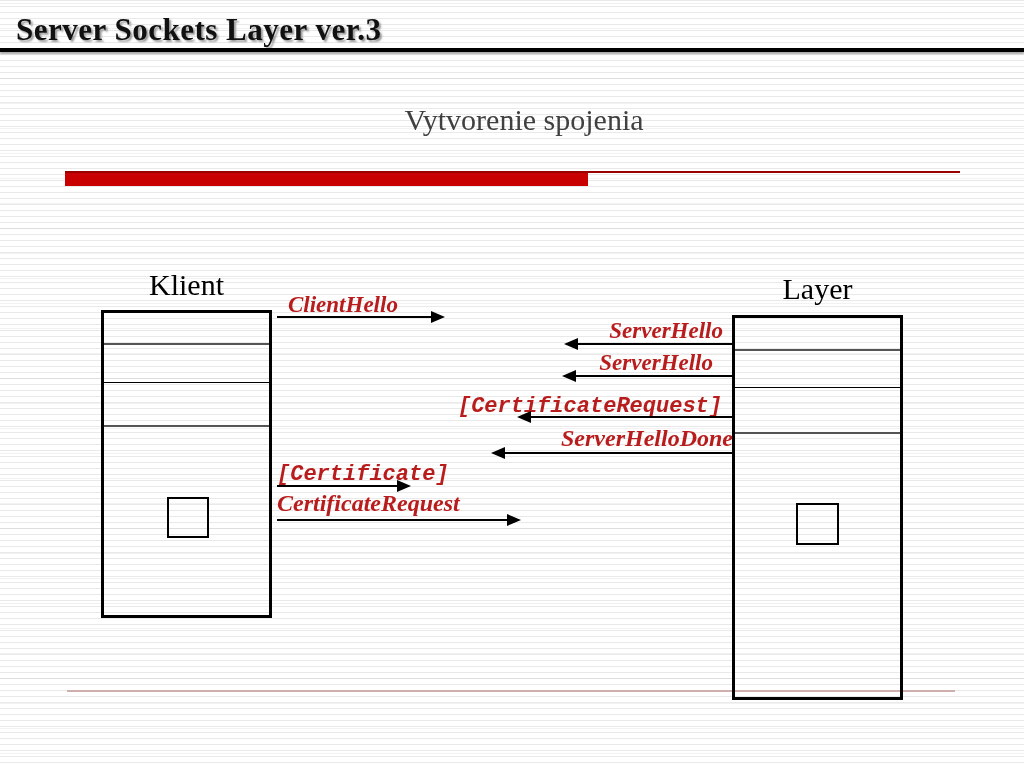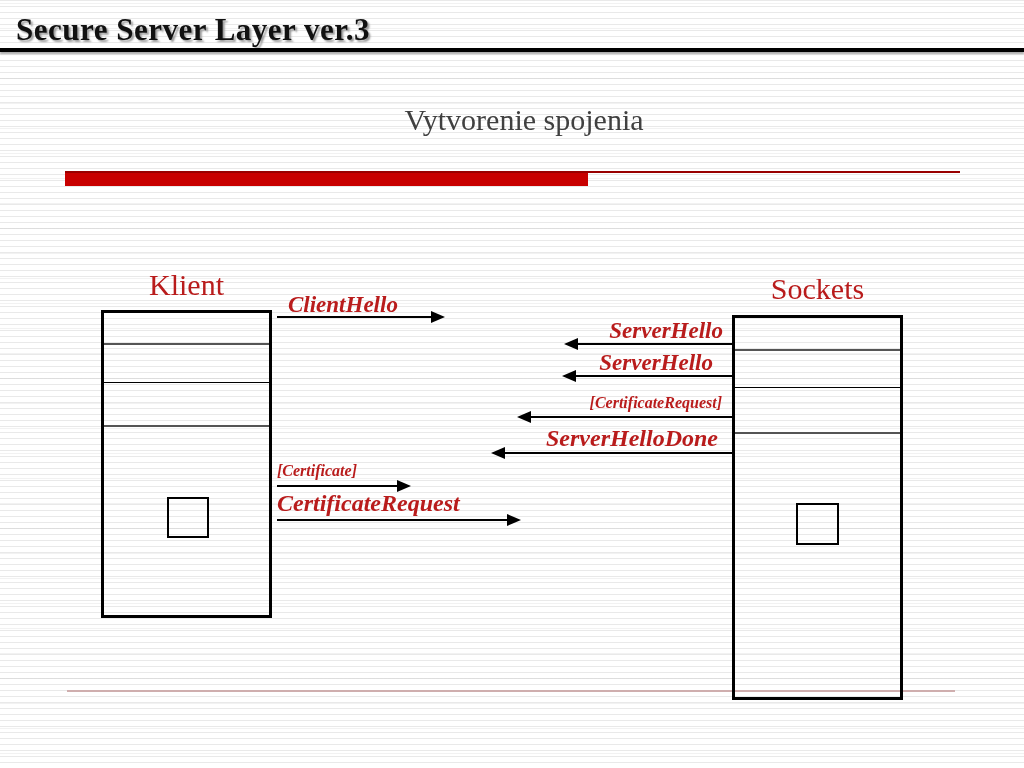--- a/index.html
+++ b/index.html
@@ -20,58 +20,58 @@
   }
   .title-rule{left:0;top:48px;width:1024px;height:4px;background:#000;box-shadow:0 2px 2px #aaa;}
   
   .subtitle{left:12px;top:103px;width:1024px;text-align:center;font-size:30px;color:#404040;}
   
   .accent-line{left:65px;top:171px;width:895px;height:2px;background:#990000;}
   .accent-bar{left:65px;top:173px;width:523px;height:13px;background:#c80000;}
   
   .footer-rule{left:67px;top:690px;width:888px;height:2px;background:#cfaeae;}
   
-  .endpoint-label{font-size:30px;color:#b91c1c;text-align:center;}
+  .endpoint-label{font-size:30px;color:#000000;text-align:center;}
   .endpoint-box{border:3px solid #000;box-sizing:border-box;background:transparent;}
   .divider{position:absolute;left:0;right:0;height:0;}
   .divider.gray{border-top:2px solid #555;}
   .divider.black{border-top:1px solid #000;}
   .inner-square{border:2px solid #000;box-sizing:border-box;background:transparent;}
   
   .msg-label{font-weight:bold;font-style:italic;color:#b91c1c;white-space:nowrap;}
   .fs-big{font-size:23px;}
   .fs-bigger{font-size:24px;}
-  .fs-small{font-size:16px;}
+  .fs-small{font-size:22px;font-family:Liberation Mono, monospace;}
   .align-right{text-align:left;}
   .arrow{position:absolute;height:0;border-top:2px solid #000;}
   .arrow .head{position:absolute;width:0;height:0;top:-7px;}
   .arrow.dir-right .head{right:-13px;border-top:6px solid transparent;border-bottom:6px solid transparent;border-left:14px solid #000;}
   .arrow.dir-left .head{left:-13px;border-top:6px solid transparent;border-bottom:6px solid transparent;border-right:14px solid #000;}
 </style>
 </head>
 <body>
 
-<div class="abs slide-title">Secure Server Layer ver.3</div>
+<div class="abs slide-title">Server Sockets Layer ver.3</div>
 <div class="abs title-rule"></div>
 
 <div class="abs subtitle">Vytvorenie spojenia</div>
 <div class="abs accent-line"></div>
 <div class="abs accent-bar"></div>
 
 <div class="abs footer-rule"></div>
 
 <div class="abs endpoint-label" style="left:101px;top:268px;width:171px;">Klient</div>
 <div class="abs endpoint-box" style="left:101px;top:310px;width:171px;height:308px;">
   <div class="divider gray" style="top:30px;"></div>
   <div class="divider black" style="top:69px;"></div>
   <div class="divider gray" style="top:112px;"></div>
 </div>
 <div class="abs inner-square" style="left:167px;top:497px;width:42px;height:41px;"></div>
 
-<div class="abs endpoint-label" style="left:732px;top:272px;width:171px;">Sockets</div>
+<div class="abs endpoint-label" style="left:732px;top:272px;width:171px;">Layer</div>
 <div class="abs endpoint-box" style="left:732px;top:315px;width:171px;height:385px;">
   <div class="divider gray" style="top:31px;"></div>
   <div class="divider black" style="top:69px;"></div>
   <div class="divider gray" style="top:114px;"></div>
 </div>
 <div class="abs inner-square" style="left:796px;top:503px;width:43px;height:42px;"></div>
 
 <div class="abs msg-label fs-big" style="left:288px;top:292px;">ClientHello</div>
 <div class="arrow dir-right" style="left:277px;top:316px;width:155px;">
     <span class="head"></span>
@@ -85,21 +85,21 @@
 <div class="abs msg-label fs-big align-right" style="right:311px;top:350px;">ServerHello</div>
 <div class="arrow dir-left" style="left:575px;top:375px;width:157px;">
     <span class="head"></span>
   </div>
 
 <div class="abs msg-label fs-small align-right" style="right:302px;top:394px;">[CertificateRequest]</div>
 <div class="arrow dir-left" style="left:530px;top:416px;width:202px;">
     <span class="head"></span>
   </div>
 
-<div class="abs msg-label fs-bigger align-right" style="right:306px;top:425px;">ServerHelloDone</div>
+<div class="abs msg-label fs-bigger align-right" style="right:291px;top:425px;">ServerHelloDone</div>
 <div class="arrow dir-left" style="left:504px;top:452px;width:228px;">
     <span class="head"></span>
   </div>
 
 <div class="abs msg-label fs-small" style="left:277px;top:462px;">[Certificate]</div>
 <div class="arrow dir-right" style="left:277px;top:485px;width:121px;">
     <span class="head"></span>
   </div>
 
 <div class="abs msg-label fs-bigger" style="left:277px;top:490px;">CertificateRequest</div>

